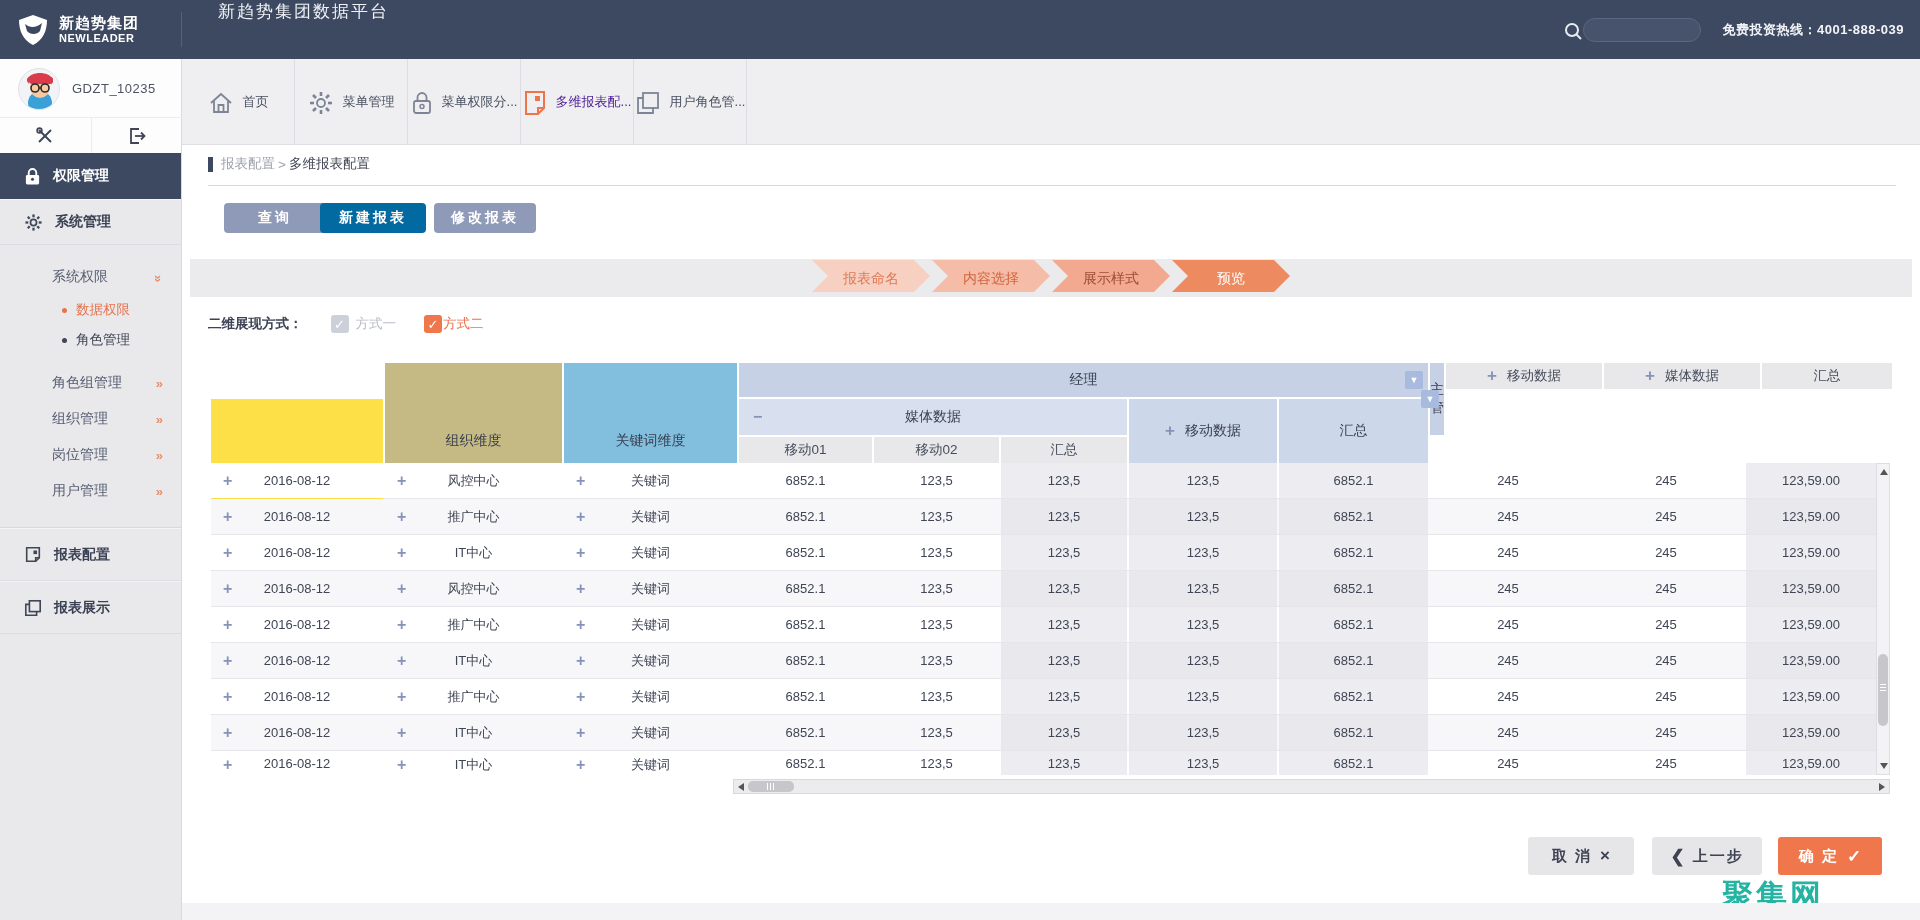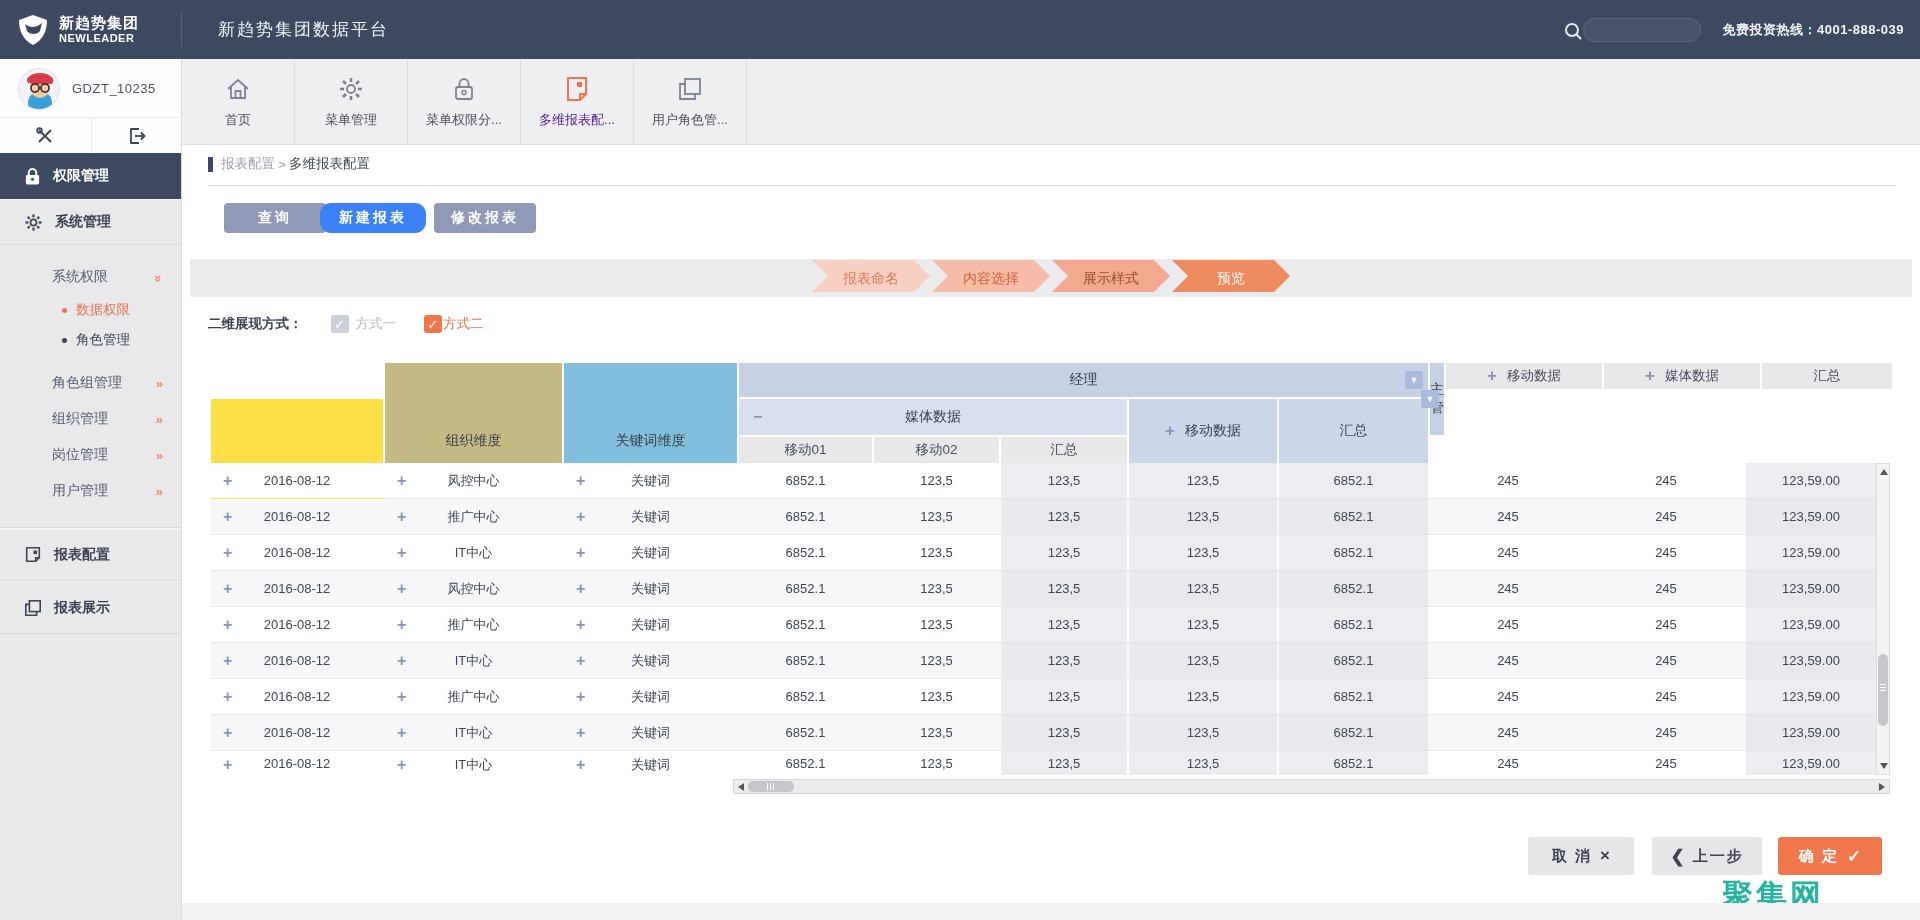--- a/index.html
+++ b/index.html
@@ -1,19 +1,19 @@
 <!DOCTYPE html>
 <html><head>
 <meta charset="utf-8">
 <style>
   * { margin:0; padding:0; box-sizing:border-box; }
   html,body { width:1920px; height:920px; font-family:"Liberation Sans","DejaVu Sans",sans-serif; background:#fff; overflow:hidden; }
 
   
-  .header { position:absolute; left:0; top:0; width:1920px; height:59px; background:#3d4961; display:flex; align-items:center; }
+  .header { position:absolute; left:0; top:0; width:1920px; height:59px; background:#3d4961; display:flex; }
   .logo-wrap { display:flex; align-items:center; width:182px; padding-left:16px; height:100%; position:relative; }
   .logo-wrap:after { content:""; position:absolute; right:0; top:12px; bottom:12px; width:1px; background:#55617a; }
   .logo-shield { width:34px; height:34px; margin-right:9px; flex:none; }
   .logo-text { color:#fff; line-height:1.1; }
   .logo-text .l1 { font-size:15px; font-weight:bold; letter-spacing:1px; }
   .logo-text .l2 { font-size:11px; font-weight:bold; letter-spacing:.5px; }
   .app-title { color:#eef1f6; font-size:17px; letter-spacing:2px; margin-left:36px; }
   .header-right { margin-left:auto; display:flex; align-items:center; gap:22px; padding-right:16px; }
   .search-pill { position:relative; width:118px; height:24px; border-radius:12px; background:#47536d; border:1px solid #5a6680; display:flex; align-items:center; }
   .search-pill svg { position:absolute; left:-22px; top:1px; }
@@ -36,36 +36,36 @@
   .sub-group { height:36px; display:flex; align-items:center; padding:0 20px 0 52px; color:#565d70; cursor:pointer; }
   .sub-group .chev { margin-left:auto; color:#ef8a64; font-size:13px; font-weight:bold; letter-spacing:-2px; }
   .chev.down { display:inline-block; transform:rotate(90deg); }
   .sub-leaf { height:30px; display:flex; align-items:center; padding-left:62px; color:#3f4555; cursor:pointer; font-size:13.5px; }
   .sub-leaf .dot { width:5px; height:5px; border-radius:50%; background:#3f4555; margin-right:9px; }
   .sub-leaf.active { color:#e8734d; }
   .sub-leaf.active .dot { background:#e8734d; }
 
   
   .tabbar { position:absolute; left:182px; top:59px; width:1738px; height:86px; background:#efeff2; border-bottom:1px solid #e0e0e4; display:flex; }
-  .tab { width:113px; height:100%; display:flex; flex-direction:column; align-items:center; justify-content:center; gap:9px; border-right:1px solid #dedee2; color:#4a5160; font-size:13px; cursor:pointer; }
+  .tab { width:113px; height:100%; display:flex; align-items:center; justify-content:center; gap:9px; border-right:1px solid #dedee2; color:#4a5160; font-size:13px; cursor:pointer; }
   .tab .ticon { height:28px; display:flex; align-items:flex-end; }
   .tab.active { color:#4c1d95; }
 
   
   .content { position:absolute; left:182px; top:145px; width:1738px; height:775px; background:#fff; }
   .breadcrumb { position:absolute; left:26px; top:10px; display:flex; align-items:center; font-size:13.5px; }
   .bc-bar { width:5px; height:15px; background:#3d4961; margin-right:8px; }
   .bc-parent { color:#9da1ab; }
   .bc-sep { color:#9da1ab; margin:0 3px; }
   .bc-current { color:#3f4553; }
   .bc-divider { position:absolute; left:26px; top:40px; width:1688px; height:1px; background:#d9d9dd; }
 
   .btn { position:absolute; top:58px; height:30px; border-radius:4px; color:#fff; font-size:14px; font-weight:bold; letter-spacing:3px; border:none; cursor:pointer; }
   .btn.gray { background:#8f9ab9; }
-  .btn.orange { background:#3b82f6;border-radius:11px; }
+  .btn.orange { background:#0369a1; }
 
   .wizard-band { position:absolute; left:8px; top:114px; width:1722px; height:38px; background:#ebebee; }
   .steps { position:absolute; left:622px; top:1px; display:flex; }
   .step { width:118px; height:32px; line-height:36px; text-align:center; font-size:14px; margin-right:2px;
           clip-path:polygon(0 0, calc(100% - 16px) 0, 100% 50%, calc(100% - 16px) 100%, 0 100%, 16px 50%); }
   .step.s1 { background:#f7d0c1; color:#df7a54; }
   .step.s2 { background:#f5bda8; color:#d2653e; }
   .step.s3 { background:#f2a98f; color:#9c4e33; }
   .step.s4 { background:#ee8a5f; color:#fff; }
 

